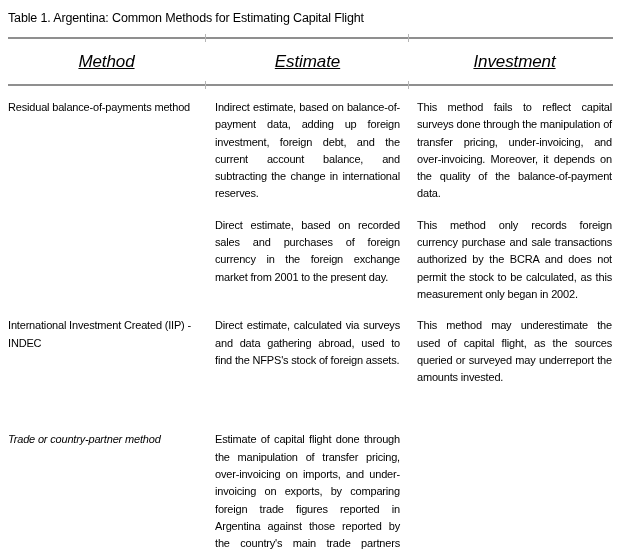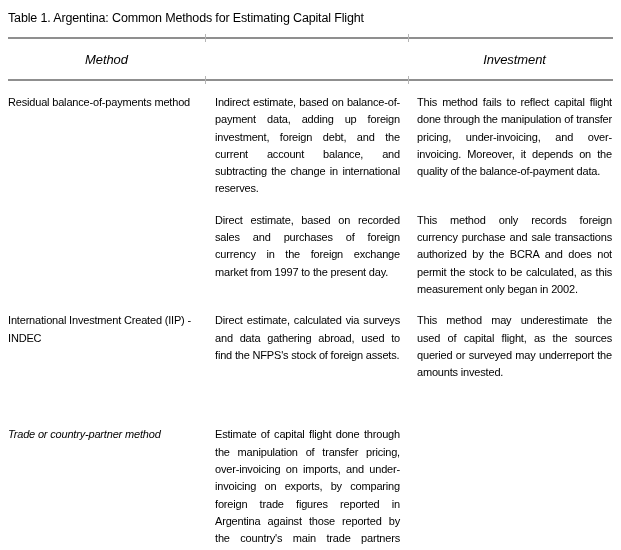--- a/index.html
+++ b/index.html
@@ -42,22 +42,23 @@
   .rule::before { left: 197px; }
   .rule::after  { left: 400px; }
 
   .grid {
     display: grid;
     grid-template-columns: 197px 10px 185px 17px 195px;
   }
   .thead {
     padding: 13px 0 12px 0;
     font-style: italic;
-    font-size: 13px;
+    font-size: 17px;
     letter-spacing: -0.1px;
+    text-decoration: underline;
   }
   .thead .col-h { text-align: center; }
   .col-1 { grid-column: 1; }
   .col-2 { grid-column: 3; }
   .col-3 { grid-column: 5; }
 
   .tbody { padding-top: 13px; }
   .trow {
     font-size: 11px;
     line-height: 17.3px;
@@ -81,35 +82,36 @@
 <body>
 
 <div class="page">
 
   <div class="title">Table 1. Argentina: Common Methods for Estimating Capital Flight</div>
 
   <div class="rule top"></div>
 
   <div class="grid thead">
     <div class="col-h col-1">Method</div>
+    <div class="col-h col-2">Estimate</div>
     <div class="col-h col-3">Investment</div>
   </div>
 
   <div class="rule"></div>
 
   <div class="tbody">
 
     <div class="grid trow">
       <div class="cell-method col-1">Residual balance-of-payments method</div>
       <div class="cell-just col-2">Indirect estimate, based on balance-of-payment data, adding up foreign investment, foreign debt, and the current account balance, and subtracting the change in international reserves.</div>
-      <div class="cell-just col-3">This method fails to reflect capital flight done through the manipulation of transfer pricing, under-invoicing, and over-invoicing. Moreover, it depends on the quality of the balance-of-payment data.</div>
+      <div class="cell-just col-3">This method fails to reflect capital surveys done through the manipulation of transfer pricing, under-invoicing, and over-invoicing. Moreover, it depends on the quality of the balance-of-payment data.</div>
     </div>
 
     <div class="grid trow">
-      <div class="cell-just col-2">Direct estimate, based on recorded sales and purchases of foreign currency in the foreign exchange market from 1997 to the present day.</div>
+      <div class="cell-just col-2">Direct estimate, based on recorded sales and purchases of foreign currency in the foreign exchange market from 2001 to the present day.</div>
       <div class="cell-just col-3">This method only records foreign currency purchase and sale transactions authorized by the BCRA and does not permit the stock to be calculated, as this measurement only began in 2002.</div>
     </div>
 
     <div class="grid trow">
       <div class="cell-method col-1">International Investment Created (IIP) - INDEC</div>
       <div class="cell-just col-2">Direct estimate, calculated via surveys and data gathering abroad, used to find the NFPS's stock of foreign assets.</div>
       <div class="cell-just col-3">This method may underestimate the used of capital flight, as the sources queried or surveyed may underreport the amounts invested.</div>
     </div>
 
     <div class="grid trow">

